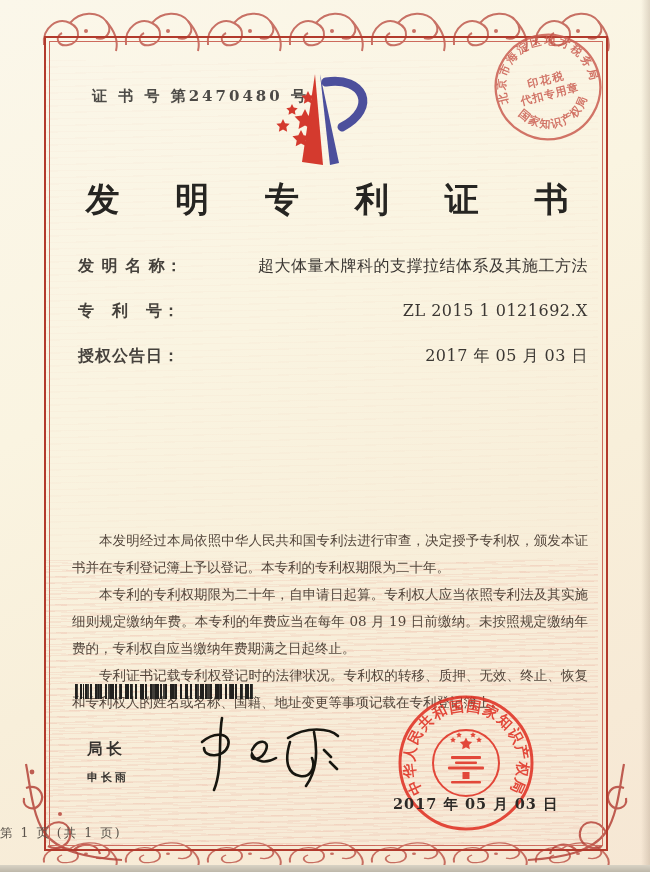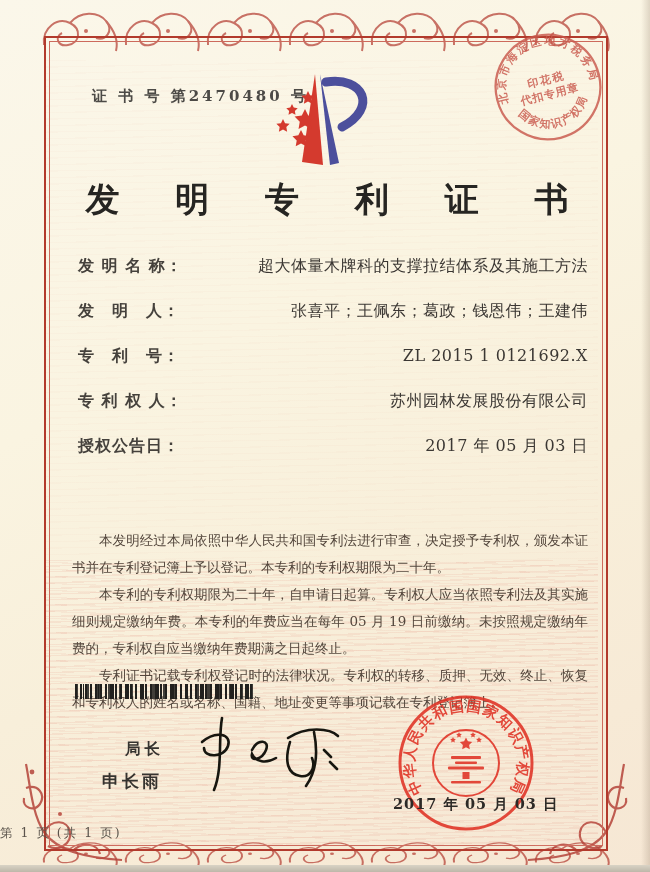--- a/index.html
+++ b/index.html
@@ -58,22 +58,22 @@
   .body-text p { text-indent:2em; }
 
   .barcode { left:75px; top:684px; width:178px; height:15px;
     background-image:
       repeating-linear-gradient(90deg,#21201e 0 2px, rgba(0,0,0,0) 2px 5px),
       repeating-linear-gradient(90deg,#21201e 0 1px, rgba(0,0,0,0) 1px 7.5px),
       repeating-linear-gradient(90deg, rgba(33,32,30,.85) 0 3px, rgba(0,0,0,0) 3px 11px);
   }
 
   .director-title { left:87px; top:739px; font-size:15.5px; font-weight:600;
-    letter-spacing:4px; color:#36332f;margin-left:38px; }
-  .director-name  { left:102px; top:770px; font-size:17px; font-weight:600;
+    letter-spacing:4px; color:#36332f; }
+  .director-name  { left:87px; top:770px; font-size:11px; font-weight:600;
     letter-spacing:3px; color:#36332f; }
   .signature { left:192px; top:710px; }
 
   .main-seal { left:396px; top:693px; opacity:.88; }
   .seal-date { left:393px; top:795px; font-size:14.5px; font-weight:600;
     color:#2d2a27; letter-spacing:1px; z-index:5; }
 
   .footer { left:0; right:0; top:825px; text-align:left; font-size:12.5px;
     letter-spacing:2px; color:#5b544c; }
 
@@ -167,40 +167,32 @@
   </svg>
 
   <div class="abs title">发 明 专 利 证 书</div>
 
   <div class="abs fields">
     <div class="field-row">
       <span class="lab">发 明 名 称：</span>
       <span class="val">超大体量木牌科的支撑拉结体系及其施工方法</span>
     </div>
     <div class="field-row">
-      <span class="lab">发　明　人：</span>
-      <span class="val">张喜平；王佩东；葛政；钱恩伟；王建伟</span>
-    </div>
-    <div class="field-row">
       <span class="lab">专　利　号：</span>
       <span class="val">ZL 2015 1 0121692.X</span>
-    </div>
-    <div class="field-row">
-      <span class="lab">专 利 权 人：</span>
-      <span class="val">苏州园林发展股份有限公司</span>
     </div>
     <div class="field-row">
       <span class="lab">授权公告日：</span>
       <span class="val">2017 年 05 月 03 日</span>
     </div>
   </div>
 
   <div class="abs body-text">
     <p>本发明经过本局依照中华人民共和国专利法进行审查，决定授予专利权，颁发本证书并在专利登记簿上予以登记。本专利的专利权期限为二十年。</p>
-    <p>本专利的专利权期限为二十年，自申请日起算。专利权人应当依照专利法及其实施细则规定缴纳年费。本专利的年费应当在每年 05 月 19 日前缴纳。未按照规定缴纳年费的，专利权自应当缴纳年费期满之日起终止。</p>
+    <p>本专利的专利权期限为二十年，自申请日起算。专利权人应当依照专利法及其实施细则规定缴纳年费。本专利的年费应当在每年 08 月 19 日前缴纳。未按照规定缴纳年费的，专利权自应当缴纳年费期满之日起终止。</p>
     <p>专利证书记载专利权登记时的法律状况。专利权的转移、质押、无效、终止、恢复和专利权人的姓名或名称、国籍、地址变更等事项记载在专利登记簿上。</p>
   </div>
 
   <div class="abs barcode"></div>
 
   <div class="abs director-title">局长</div>
   <div class="abs director-name">申长雨</div>
 
   <svg class="abs signature" width="155" height="88" viewBox="0 0 155 88">
     <g stroke="#17160f" stroke-width="2.6" fill="none" stroke-linecap="round">

